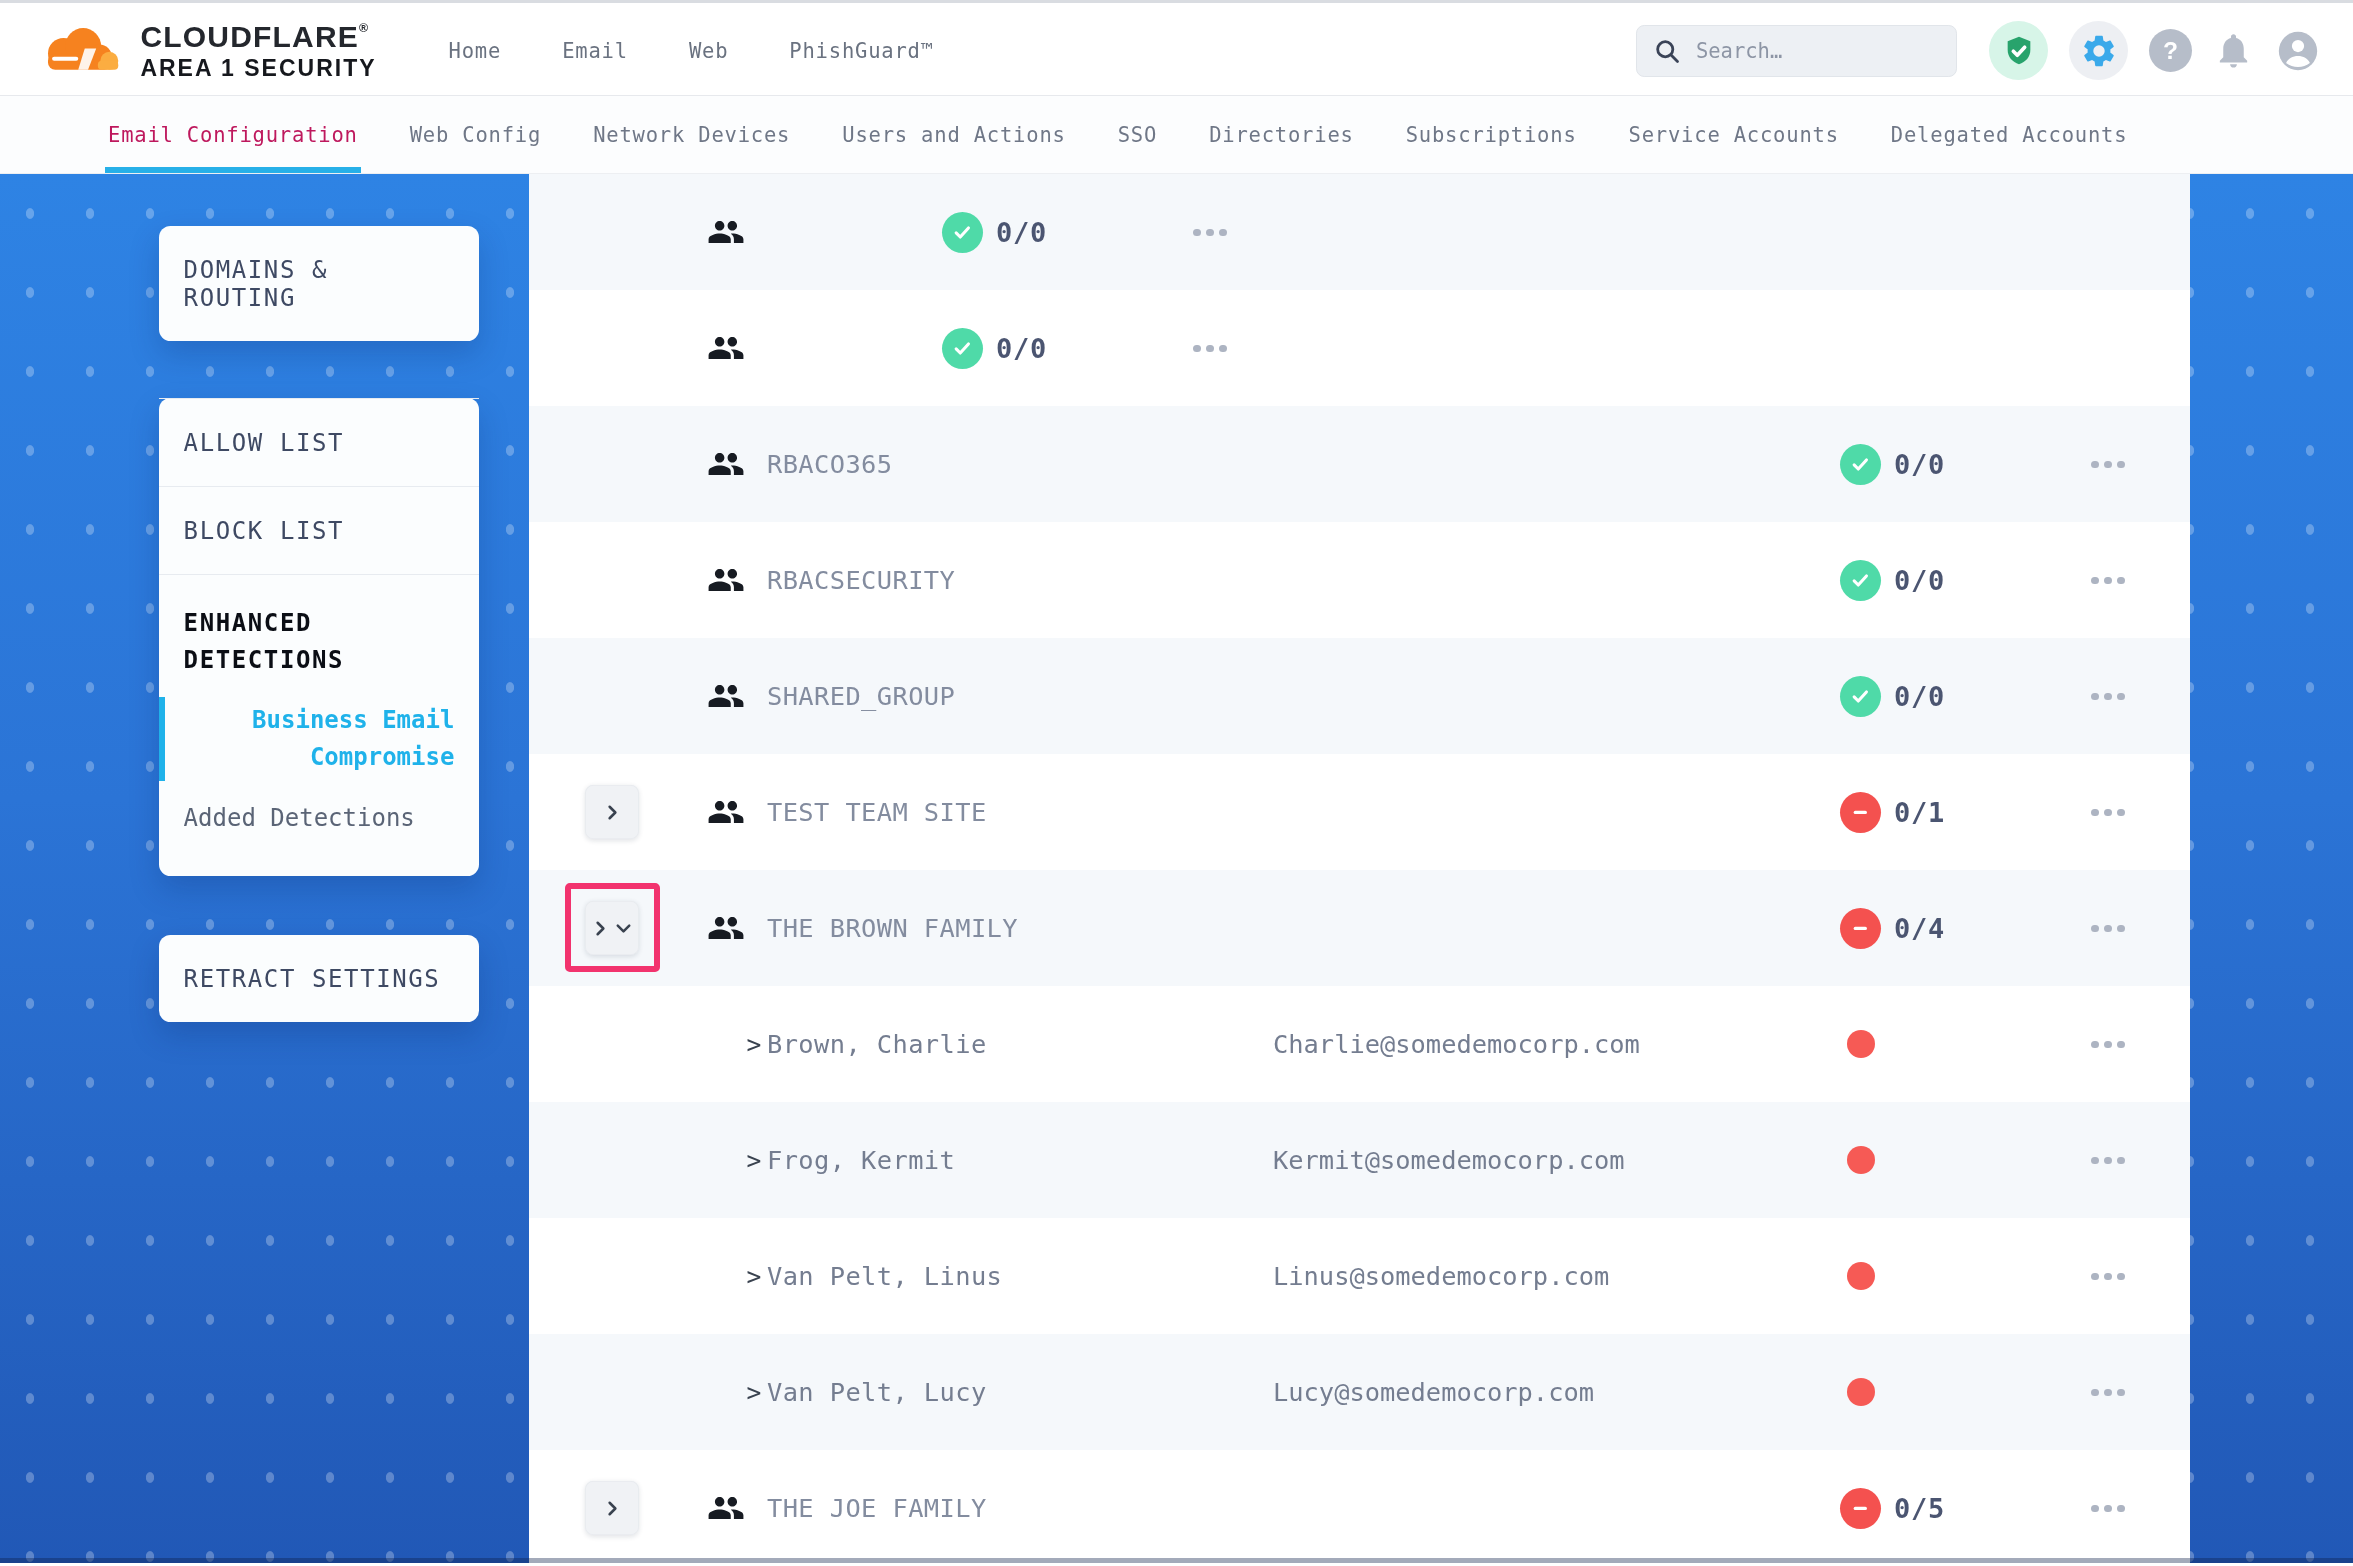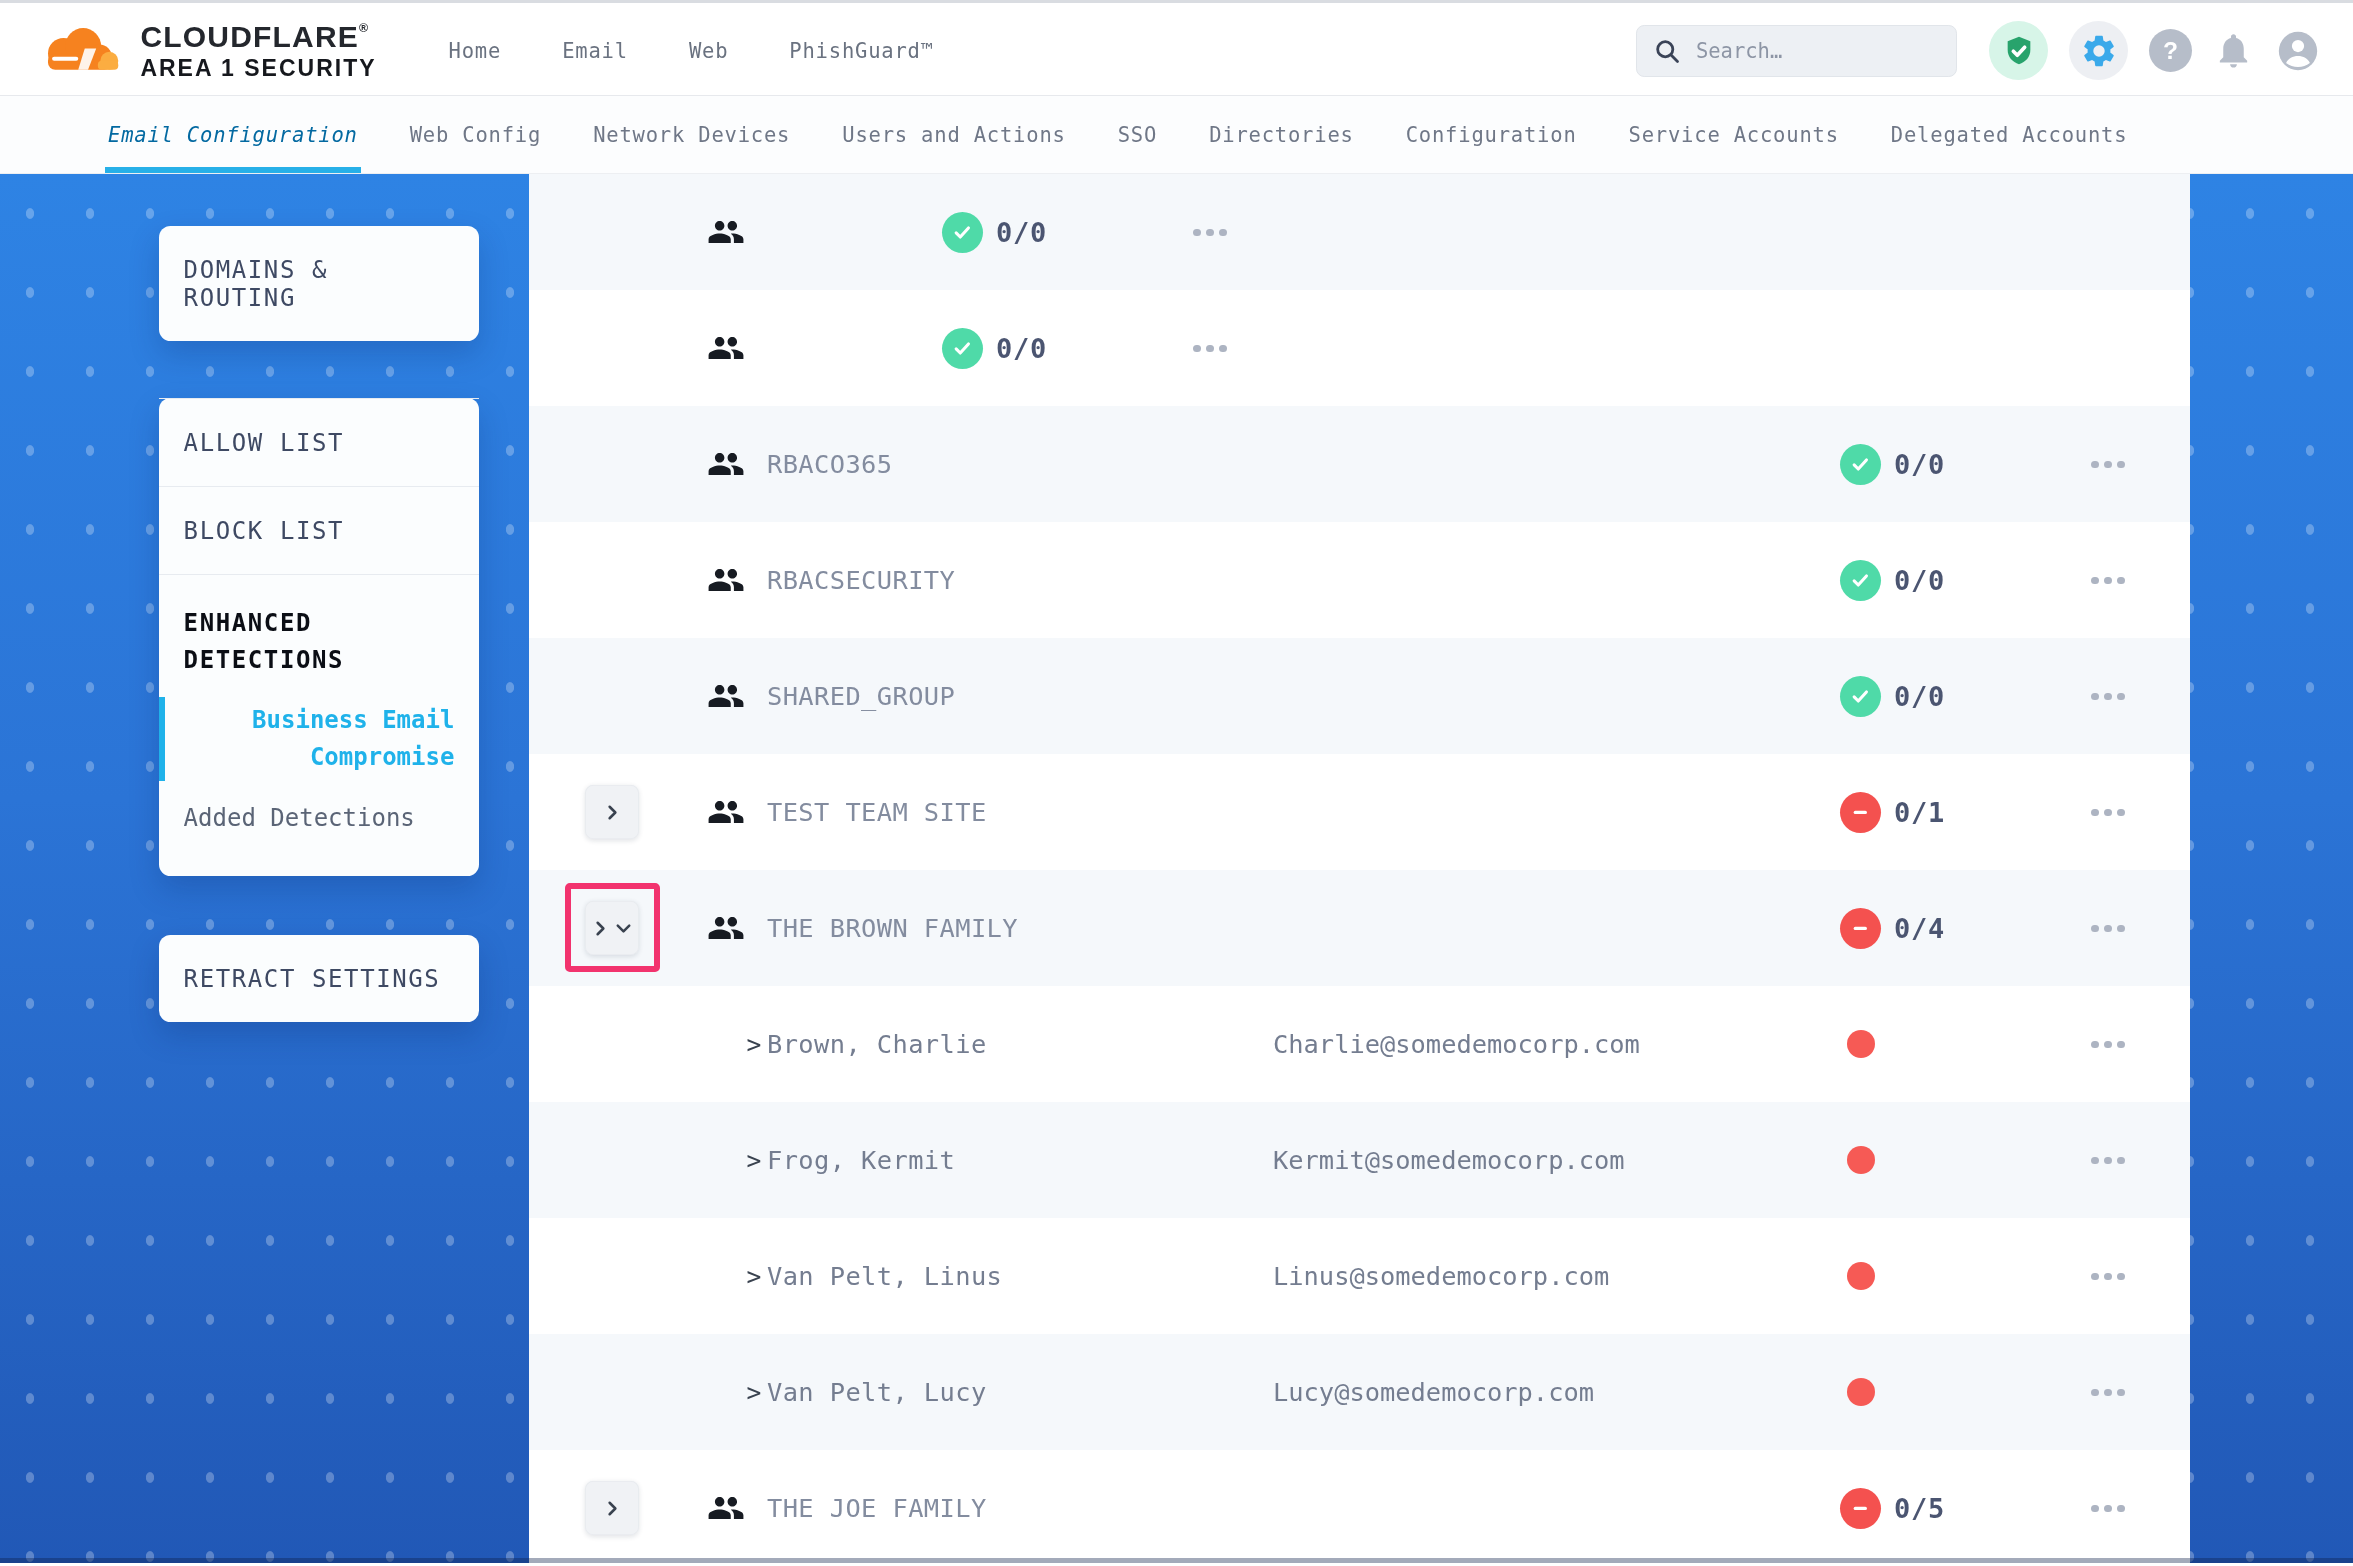--- a/index.html
+++ b/index.html
@@ -33,21 +33,21 @@
   .circ{border-radius:50%;display:flex;align-items:center;justify-content:center;}
   .circ.shield{width:59px;height:59px;background:#d7f5e8;}
   .circ.gear{width:59px;height:59px;background:#edeff3;}
   .circ.help{width:43px;height:43px;background:#b6bdc9;color:#ffffff;
     font-size:24.6px;font-weight:700;font-family:"Liberation Sans",sans-serif;}
   
   .tabbar{height:78px;background:#fcfdfe;border-bottom:1.6px solid #edeff2;
     display:flex;align-items:stretch;padding-left:108px;gap:52px;box-sizing:border-box;}
   .tab{display:flex;align-items:center;font-size:20.5px;color:#6f7787;letter-spacing:0.8px;
     position:relative;cursor:pointer;white-space:nowrap;}
-  .tab.active{color:#0369a1;font-style:italic;}
+  .tab.active{color:#be185d;}
   .tab.active::after{content:"";position:absolute;left:-3.3px;right:-3.3px;bottom:0;height:6.6px;background:#27b0e8;}
   
   .content{position:relative;display:flex;height:1389px;
     background-image:radial-gradient(rgba(255,255,255,.27) 3.7px,transparent 4.5px),
       linear-gradient(180deg,#2e83e4 0%,#2b74d6 45%,#2158b6 100%);
     background-size:60px 79px,100% 100%;background-repeat:repeat,no-repeat;}
   .content::after{content:"";position:absolute;left:0;right:0;bottom:0;height:4.9px;
     background:rgba(13,32,74,.38);}
   
   .sidebar{flex:0 0 529px;width:529px;box-sizing:border-box;padding:52px 0 16px 159px;}
@@ -171,21 +171,21 @@
   </div>
 </div>
 
 <div class="tabbar">
   <span class="tab active">Email Configuration</span>
   <span class="tab">Web Config</span>
   <span class="tab">Network Devices</span>
   <span class="tab">Users and Actions</span>
   <span class="tab">SSO</span>
   <span class="tab">Directories</span>
-  <span class="tab">Configuration</span>
+  <span class="tab">Subscriptions</span>
   <span class="tab">Service Accounts</span>
   <span class="tab">Delegated Accounts</span>
 </div>
 
 <div class="content">
 
   <div class="sidebar">
     <div class="card">
       <div class="item">DOMAINS &amp; ROUTING</div>
     </div>

